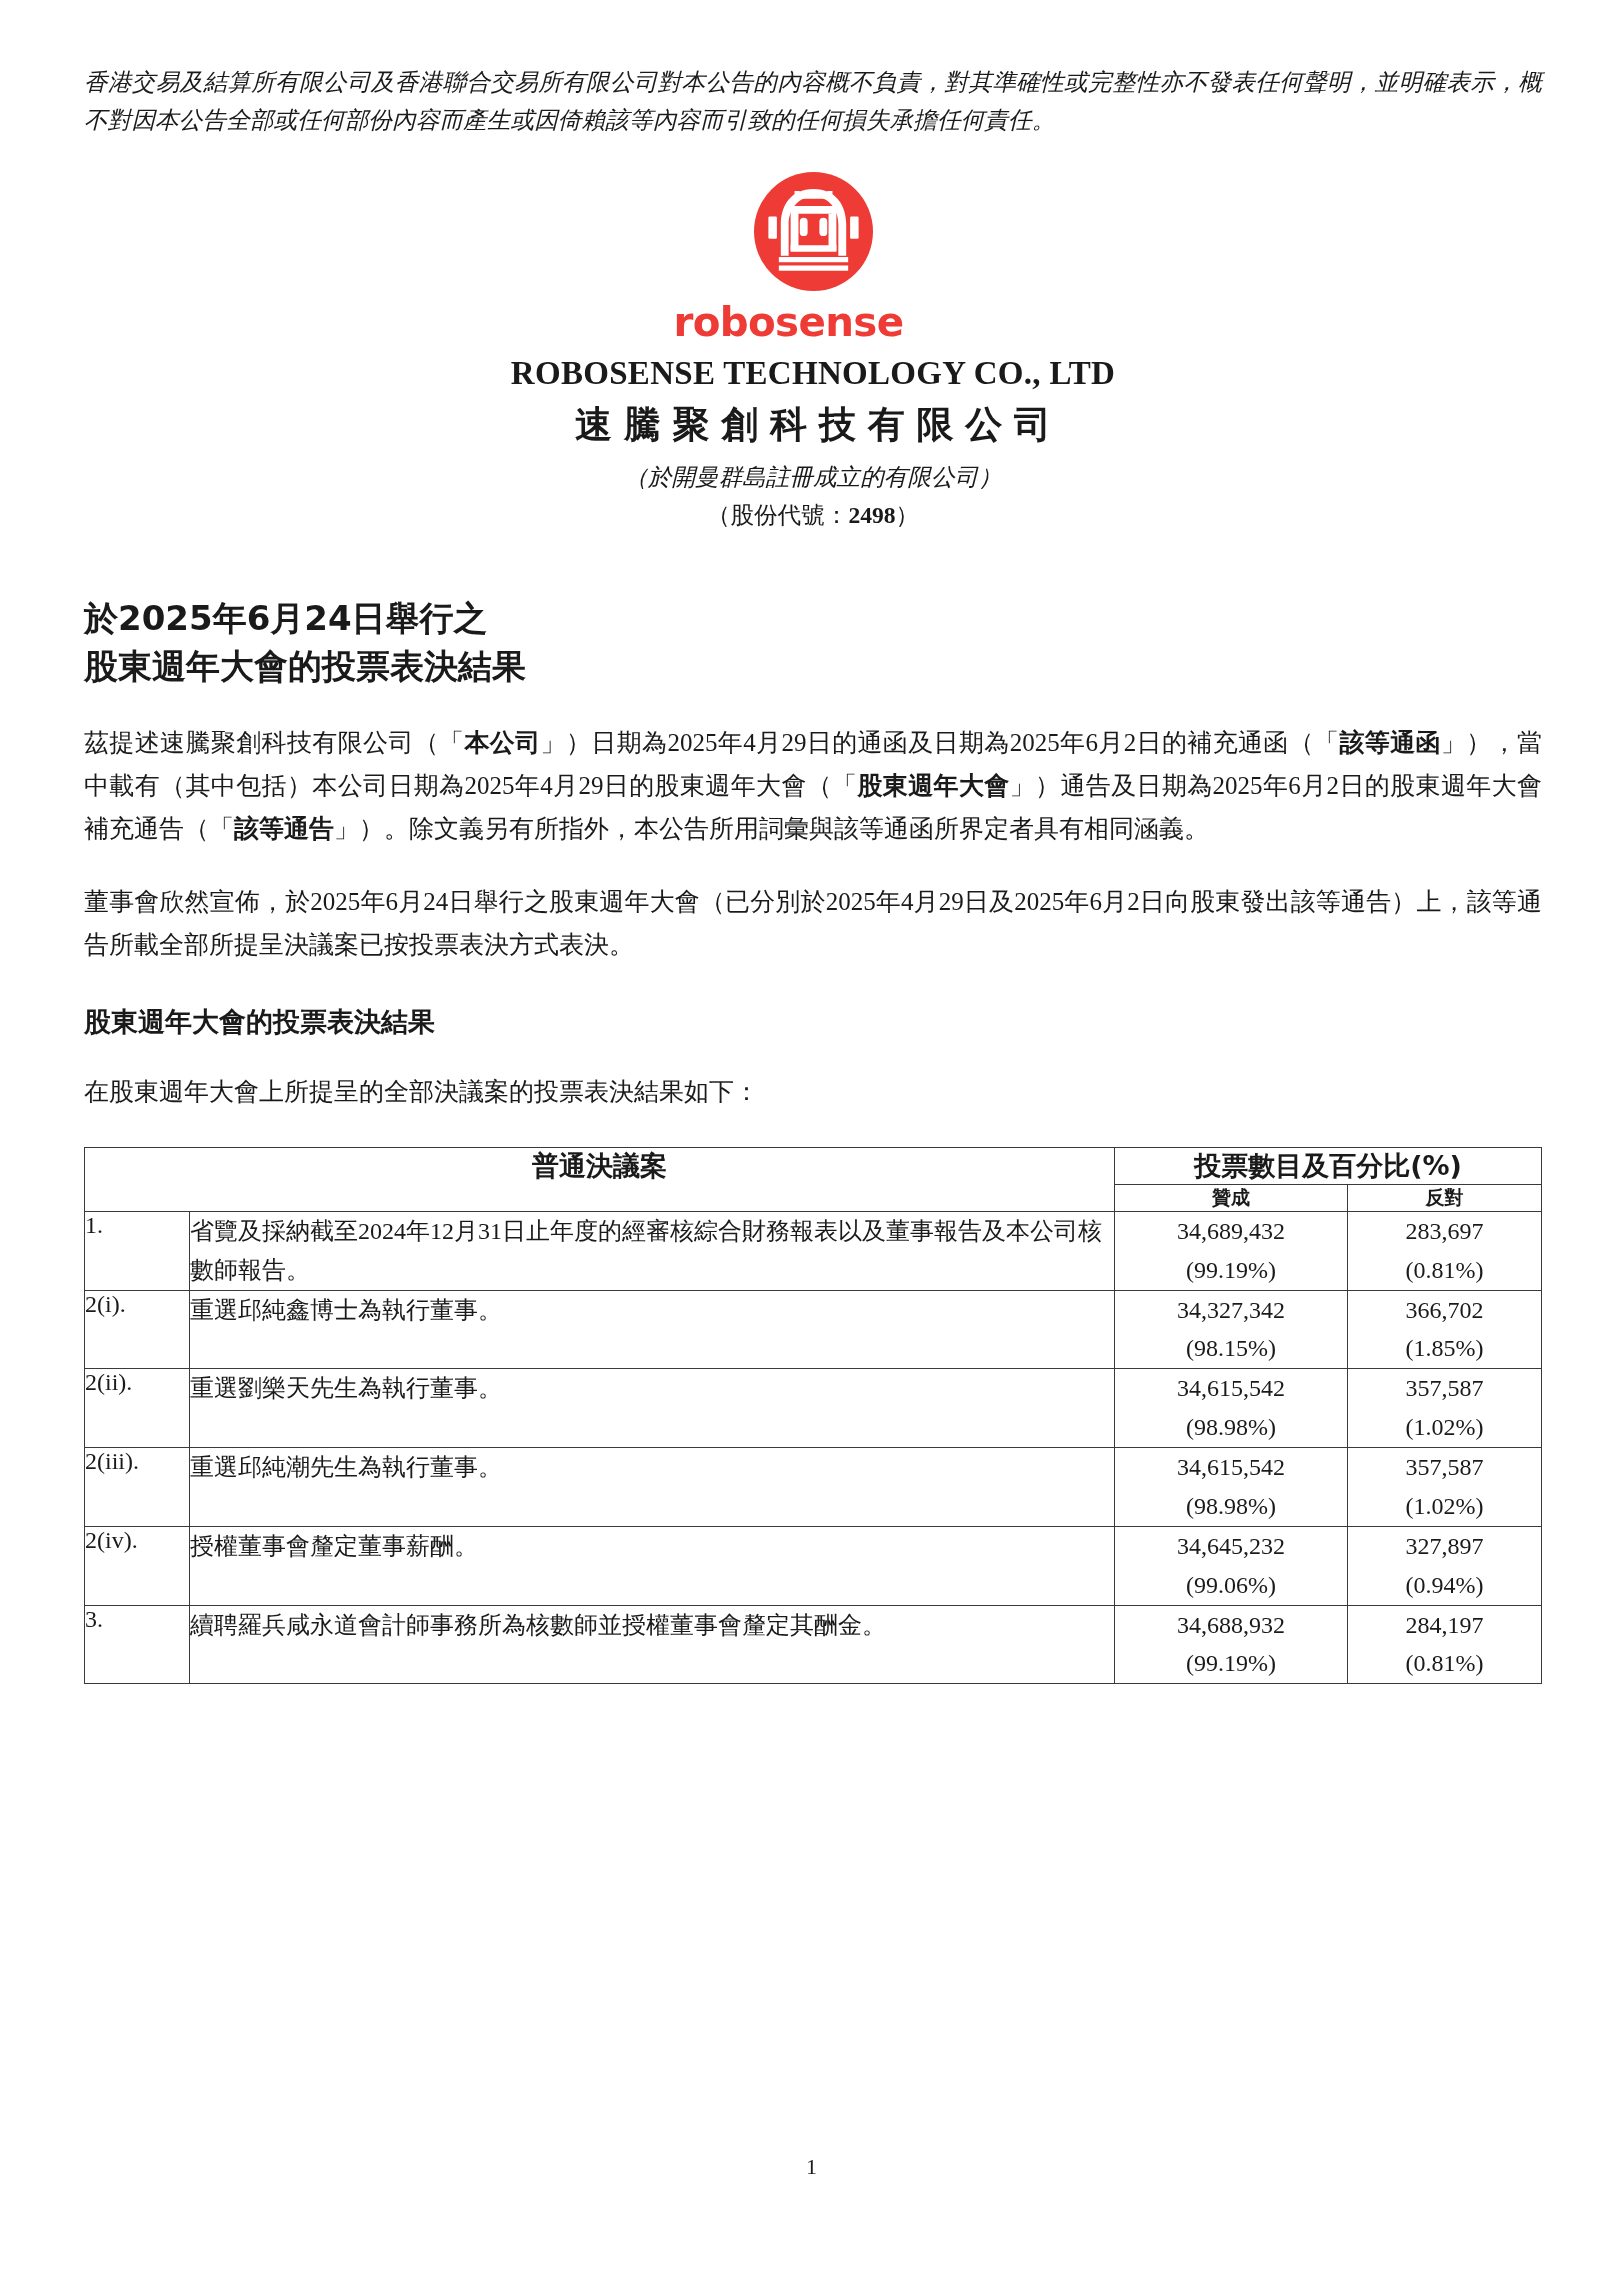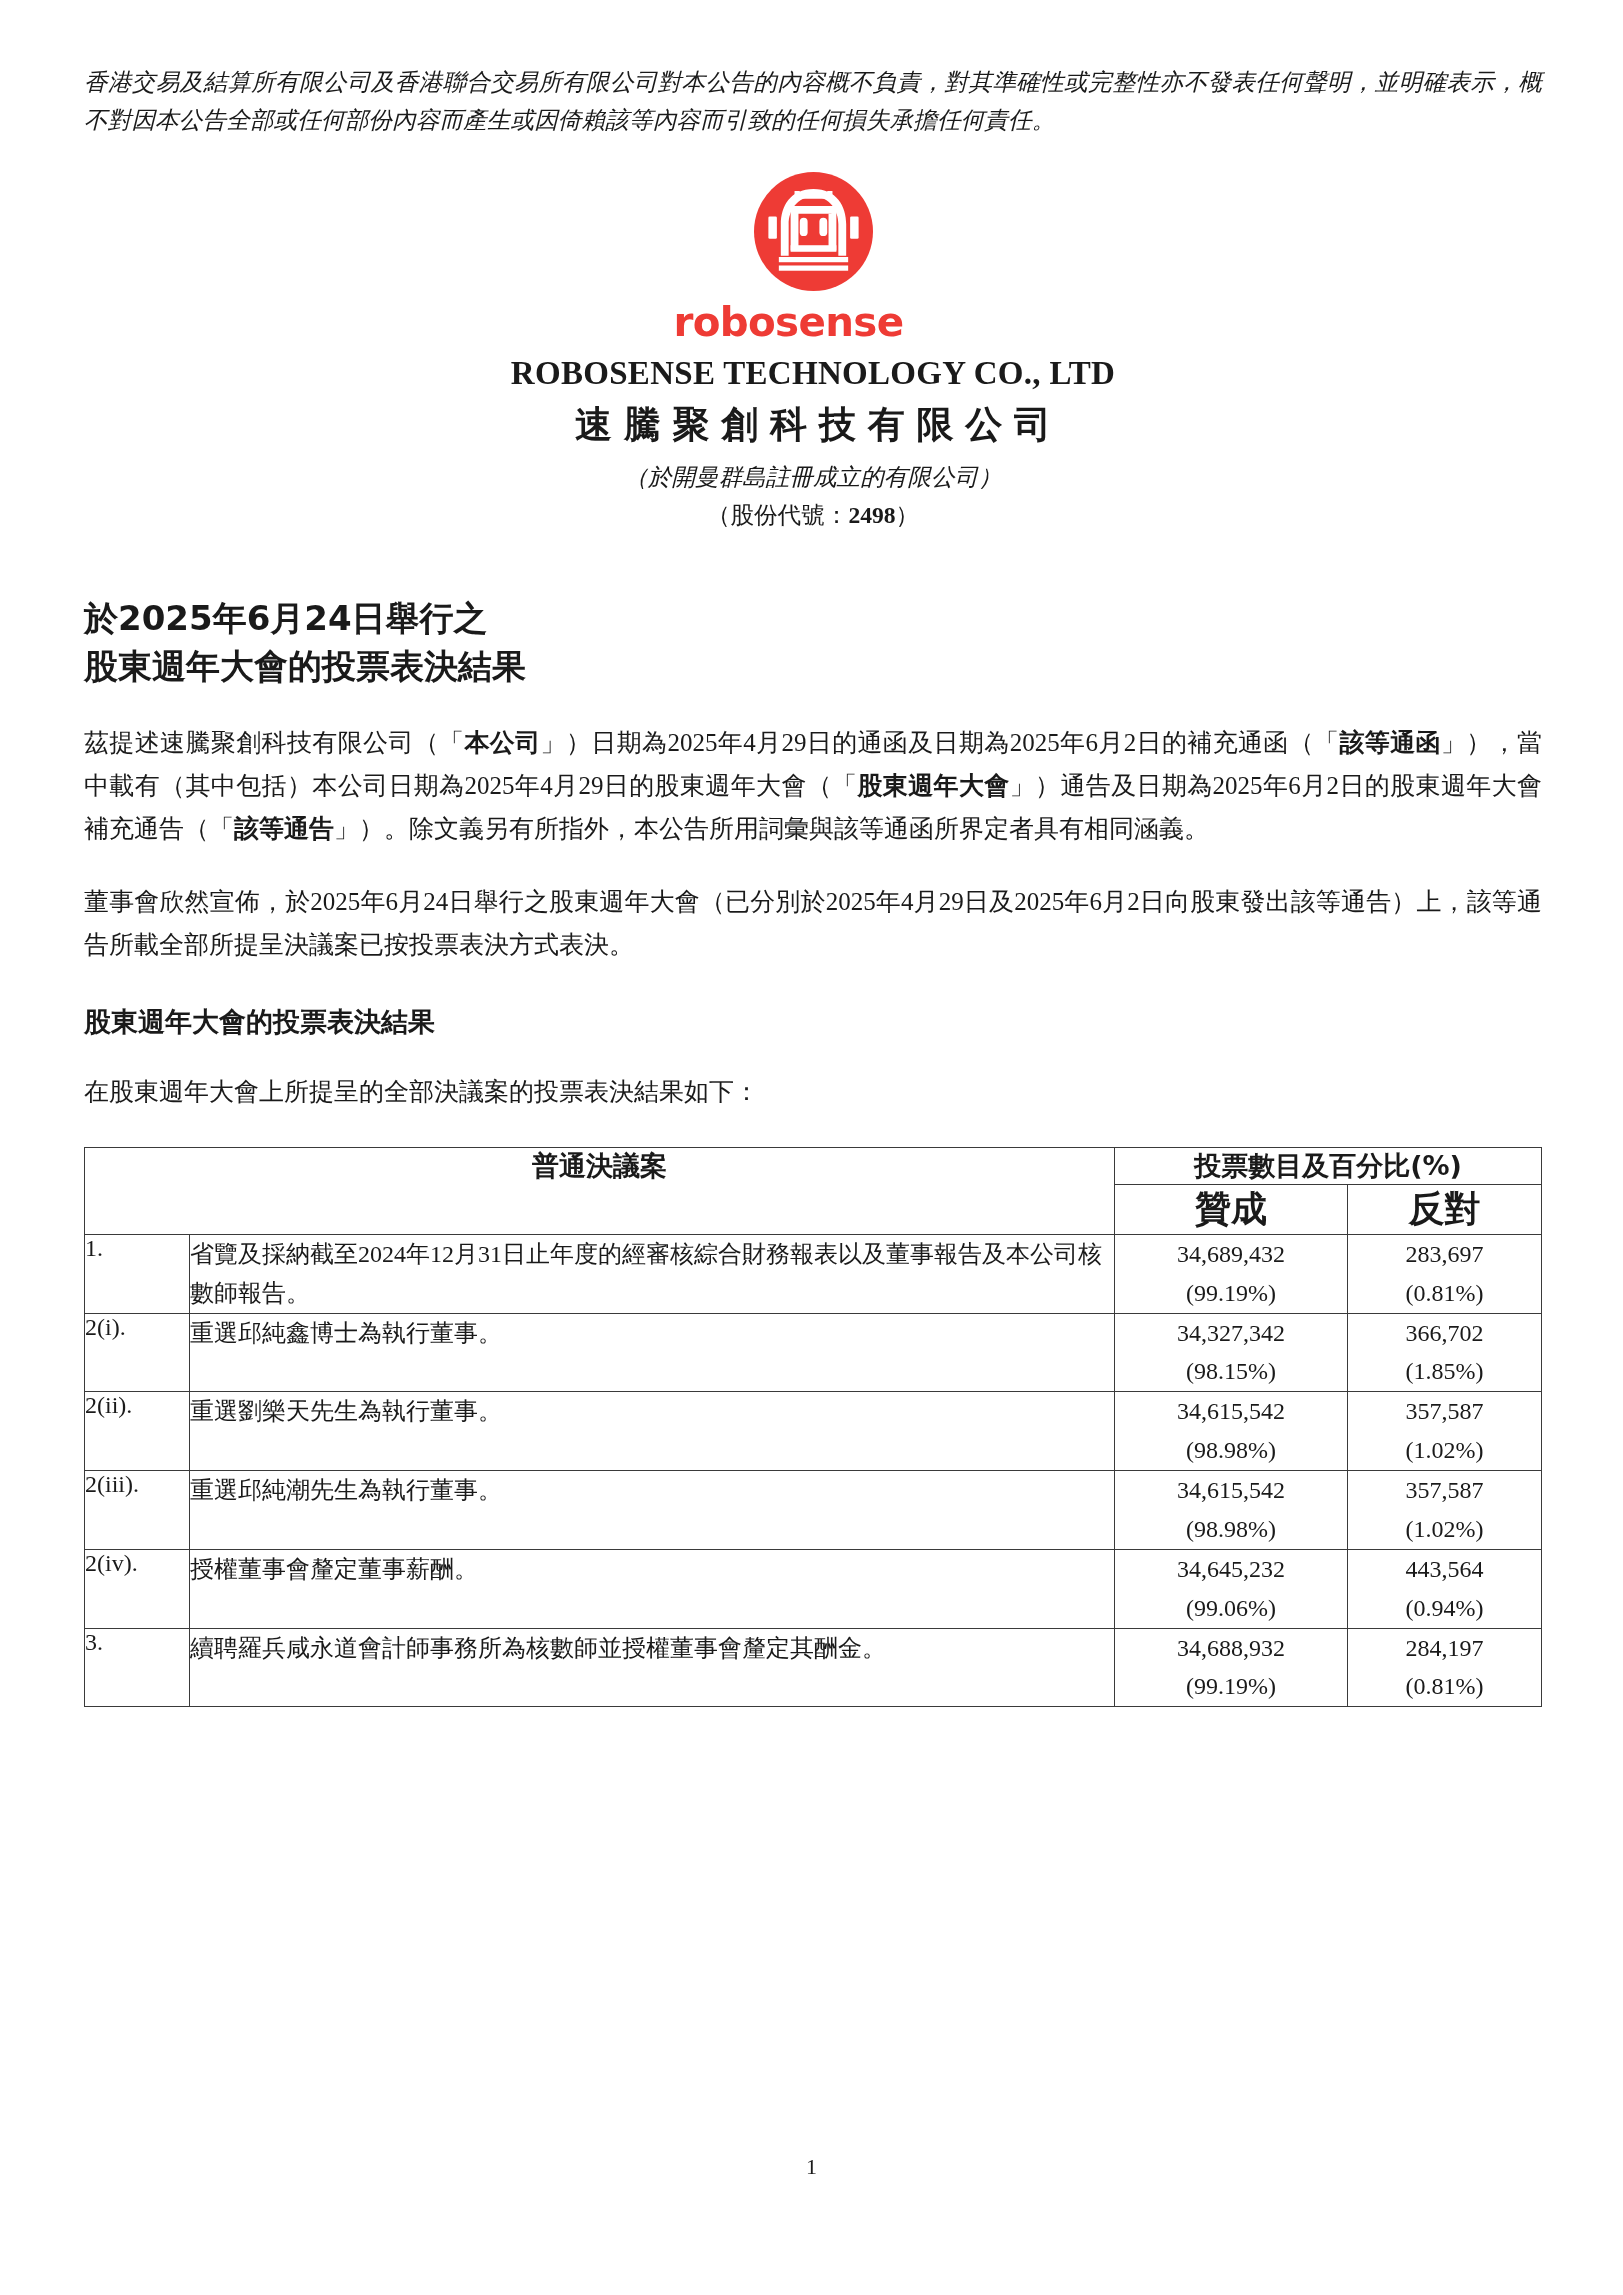--- a/index.html
+++ b/index.html
@@ -149,21 +149,21 @@
     vertical-align: middle;
     font-weight: bold;
     font-size: 27px;
     padding: 22px 6.5px;
     font-family: "DejaVu Sans", "Liberation Sans", sans-serif;
   }
   th.hdr-sub {
     text-align: center;
     vertical-align: middle;
     font-weight: bold;
-    font-size: 36px;
+    font-size: 19px;
     padding: 22px 6.5px;
     font-family: "DejaVu Sans", "Liberation Sans", sans-serif;
   }
 
   td.cell-num {
     text-align: left;
     padding: 17px 3.9px 19.6px 9.2px;
     font-size: 24px;
     white-space: nowrap;
   }
@@ -319,21 +319,21 @@
           </td>
         </tr>
         <tr>
           <td class="cell-num">2(iv).</td>
           <td class="cell-desc">授權董事會釐定董事薪酬。</td>
           <td class="cell-vote">
             <span>34,645,232</span>
             <span class="pct">(99.06%)</span>
           </td>
           <td class="cell-vote">
-            <span>443,564</span>
+            <span>327,897</span>
             <span class="pct">(0.94%)</span>
           </td>
         </tr>
         <tr>
           <td class="cell-num">3.</td>
           <td class="cell-desc">續聘羅兵咸永道會計師事務所為核數師並授權董事會釐定其酬金。</td>
           <td class="cell-vote">
             <span>34,688,932</span>
             <span class="pct">(99.19%)</span>
           </td>

